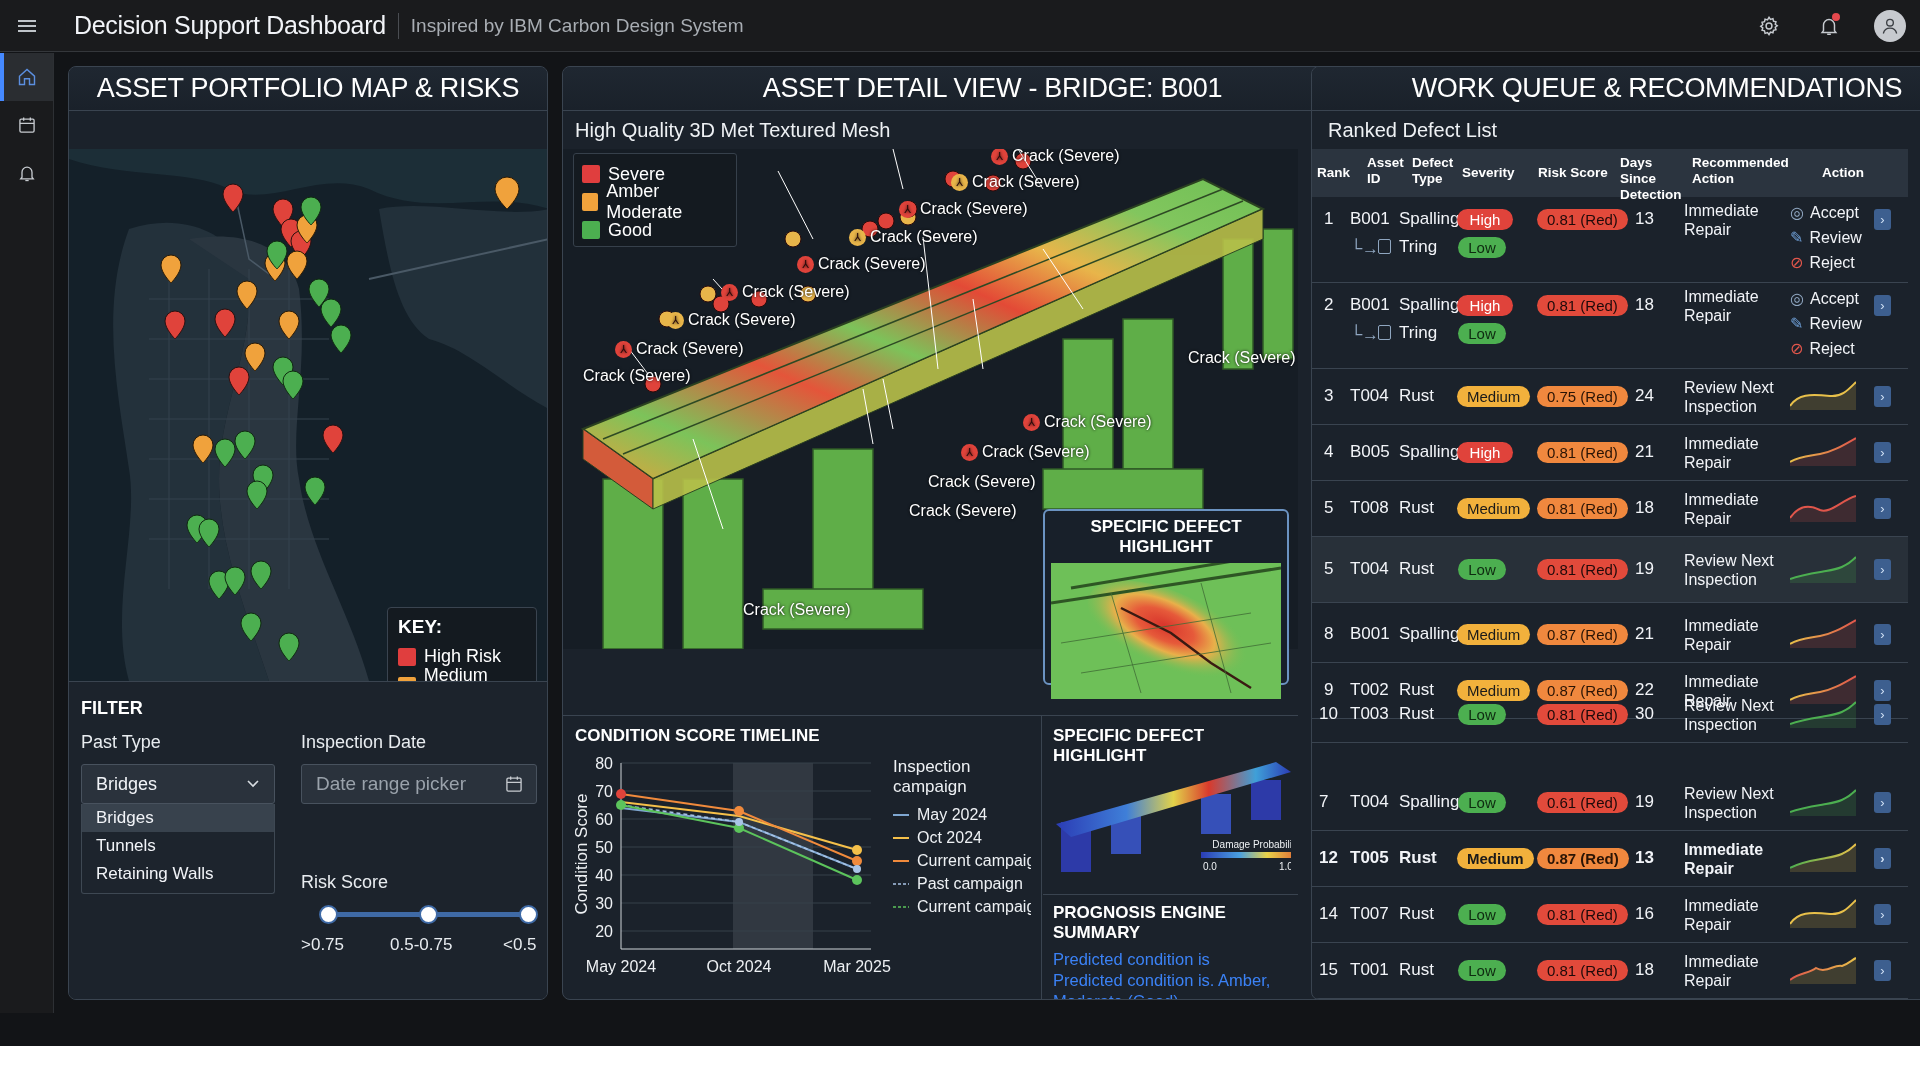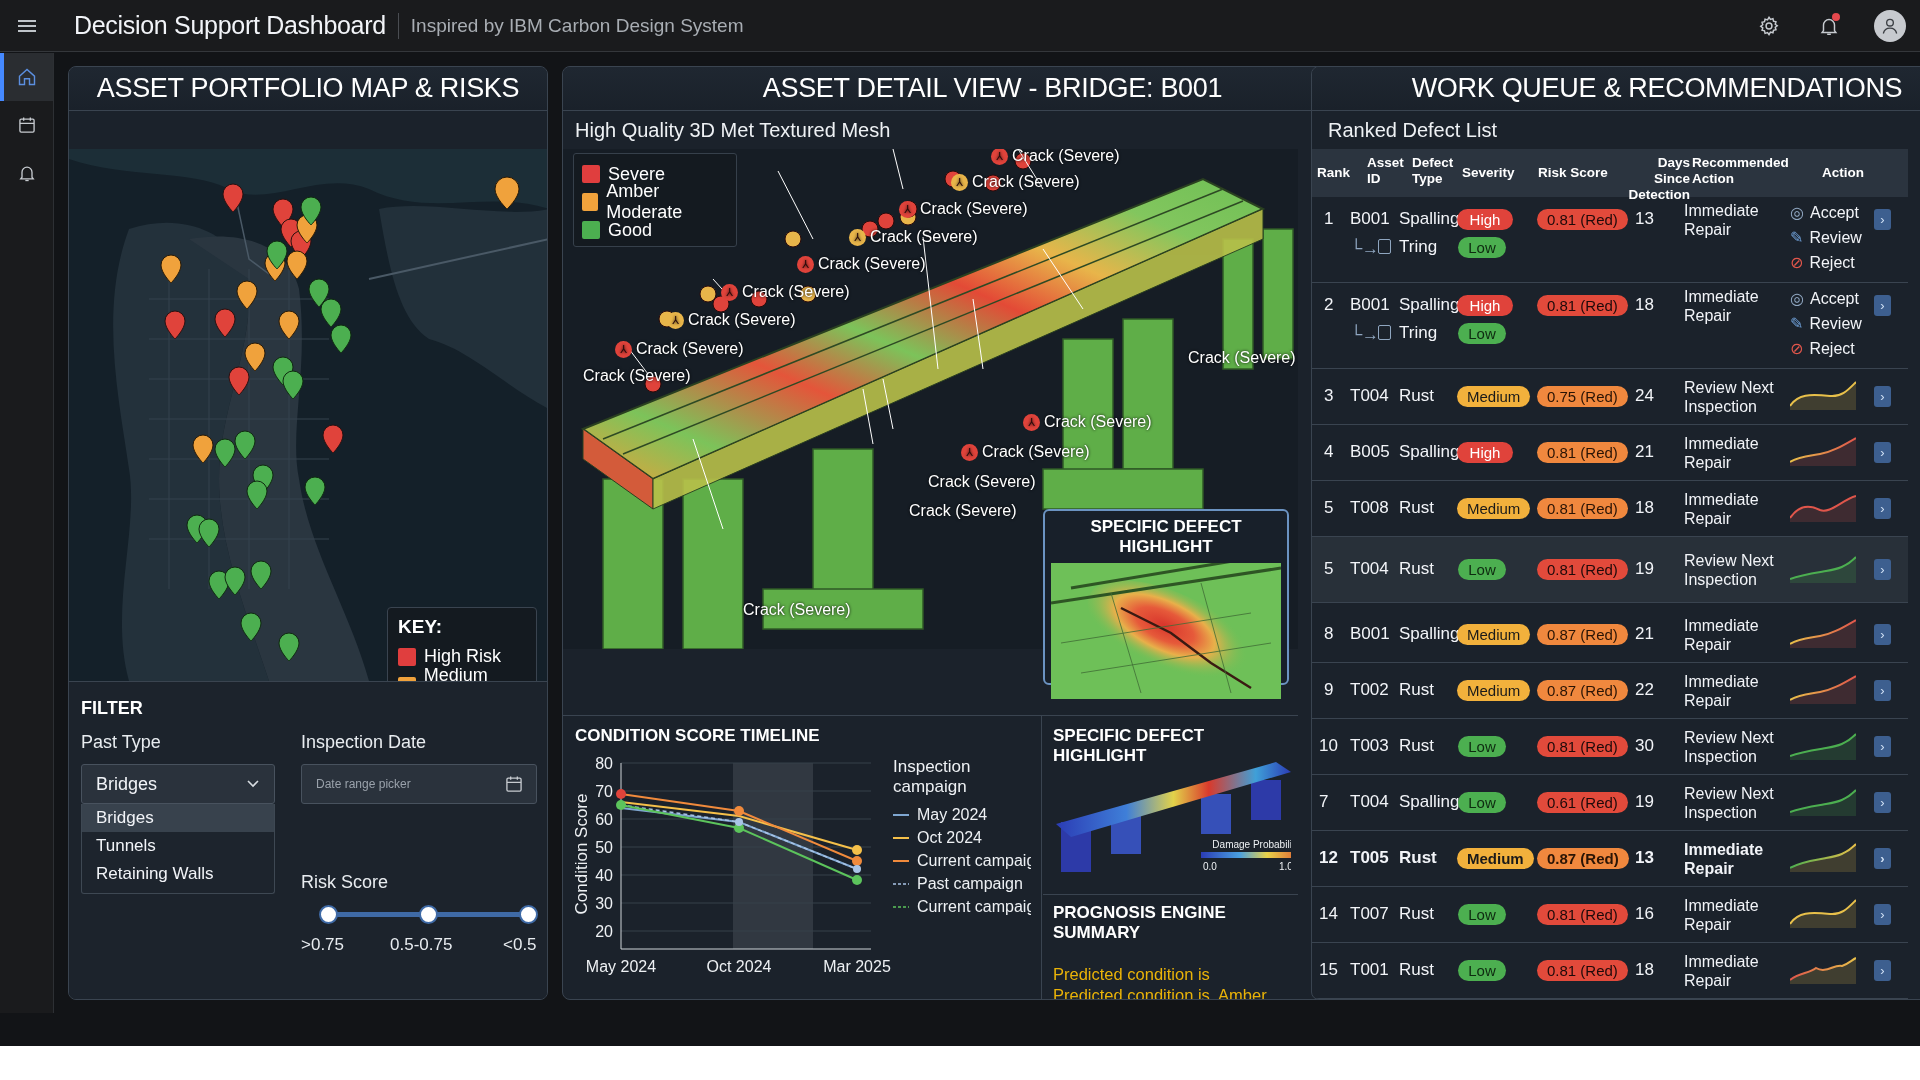--- a/index.html
+++ b/index.html
@@ -32,39 +32,39 @@
 .key-title{font-size:19px;font-weight:bold;color:#fff;margin-bottom:4px}
 .key-row{display:flex;align-items:center;gap:8px;font-size:18px;color:#fff;height:29px}
 .sw{width:18px;height:18px;border-radius:2px}
 .filter{position:absolute;left:0;top:614px;width:480px;height:320px;background:#1c232c;border-top:1px solid #3a4450;padding:0 12px}
 .filter-title{font-size:18px;font-weight:bold;margin-top:16px;color:#fff}
 .f-label{position:absolute;font-size:18px;color:#e8ecf0}
 .select{position:absolute;left:12px;top:82px;width:194px;height:40px;background:#2a323c;border:1px solid #48525e;border-radius:3px;display:flex;align-items:center;justify-content:space-between;padding:0 14px;font-size:18px;color:#f2f4f8;cursor:pointer}
 .dropdown{position:absolute;left:12px;top:122px;width:194px;height:90px;background:#1d242d;border:1px solid #3e4853;border-top:none;border-radius:0 0 3px 3px}
 .dd-item{height:28px;line-height:28px;padding-left:14px;font-size:17px;color:#f2f4f8;cursor:pointer}
 .dd-item.sel{background:#38424d}
-.datebox{position:absolute;left:232px;top:82px;width:236px;height:40px;background:#2a323c;border:1px solid #48525e;border-radius:3px;display:flex;align-items:center;justify-content:space-between;padding:0 12px 0 14px;font-size:12px;color:#9aa2ab;cursor:text}
+.datebox{position:absolute;left:232px;top:82px;width:236px;height:40px;background:#2a323c;border:1px solid #48525e;border-radius:3px;display:flex;align-items:center;justify-content:space-between;padding:0 12px 0 14px;font-size:19px;color:#9aa2ab;cursor:text}
 .slider{position:absolute;left:250px;top:222px;width:200px;height:20px}
 .slider-track{position:absolute;left:10px;top:8px;width:200px;height:5px;background:#3f6aa6;border-radius:3px}
 .thumb{position:absolute;top:1px;width:19px;height:19px;border-radius:50%;background:#fff;border:2px solid #3f6aa6;cursor:grab}
 .sl-label{position:absolute;top:253px;font-size:17px;color:#e8ecf0}
 
 .mesh{position:absolute;left:0;top:82px;width:735px;height:500px;background:#161d25;overflow:hidden}
 .legend3d{position:absolute;left:10px;top:4px;width:164px;height:94px;background:#141a20;border:1px solid #36404b;border-radius:3px;padding:6px 8px}
 .legend3d .key-row{height:28px;font-size:18px}
 .crack-label{position:absolute;font-size:16px;color:#fff;white-space:nowrap;display:flex;align-items:center;gap:4px;text-shadow:0 0 3px #000}
 .crack-dot{width:17px;height:17px;border-radius:50%;display:inline-flex;align-items:center;justify-content:center;font-size:11px;color:#2a0a0a}
 .highlight{position:absolute;left:480px;top:442px;width:246px;height:176px;background:#18202a;border:2px solid #6b93c2;border-radius:6px;padding:6px;z-index:3}
 .hl-title{font-size:17px;font-weight:bold;color:#fff;text-align:center;margin-bottom:6px}
 .bottom-row{position:absolute;left:0;top:648px;width:735px;height:286px;border-top:1px solid #3a4450}
 .timeline{position:absolute;left:0;top:0;width:479px;height:286px;border-right:1px solid #3a4450;padding:10px 12px}
 .sec-title{font-size:17px;font-weight:bold;color:#fff}
 .right-col{position:absolute;left:480px;top:0;width:255px;height:286px}
 .prog{position:absolute;left:0;top:178px;width:255px;height:108px;border-top:1px solid #3a4450;padding:8px 10px}
-.prog-text{font-size:16.5px;color:#eab308;line-height:21px;margin-top:21px}
+.prog-text{font-size:16.5px;color:#3b82f6;line-height:21px;margin-top:6px}
 
 .tbl-head{position:absolute;left:0;top:82px;width:596px;height:48px;background:#2b343f;font-size:13.5px;font-weight:bold;color:#fff}
 .th{position:absolute;top:6px;line-height:16px}
 .trow{position:absolute;left:0;width:596px;border-bottom:1px solid #3a4450;font-size:17px;color:#f2f4f8;cursor:pointer}
 .trow.hl{background:#283039}
 .cell{position:absolute;white-space:nowrap}
 .pill{position:absolute;height:21px;line-height:21px;border-radius:11px;font-size:15px;text-align:center;padding:0 10px}
 .pill.High{background:#e0433b;color:#fff}
 .pill.Medium{background:#f2b13c;color:#1a1a1a}
 .pill.Low{background:#4caf50;color:#0e2b10}
@@ -511,21 +511,21 @@
 
   <div class="panel" id="p3">
     <div class="panel-title">WORK QUEUE &amp; RECOMMENDATIONS</div>
     <div class="panel-sub" style="padding-left:16px">Ranked Defect List</div>
     <div class="tbl-head">
       <div class="th" style="left:5px;top:16px">Rank</div>
       <div class="th" style="left:55px;width:40px">Asset ID</div>
       <div class="th" style="left:100px;width:44px">Defect Type</div>
       <div class="th" style="left:150px;top:16px">Severity</div>
       <div class="th" style="left:226px;top:16px">Risk Score</div>
-      <div class="th" style="left:308px;width:70px;text-align:right">Days Since Detection</div>
+      <div class="th" style="left:308px;width:70px;text-align:left">Days Since Detection</div>
       <div class="th" style="left:380px;width:92px">Recommended Action</div>
       <div class="th" style="left:510px;top:16px">Action</div>
     </div>
     <div id="rows">
         <div class="trow" style="top: 130px; height: 86px;">
           <span class="cell" style="left:12px;top:12px">1</span>
           <span class="cell" style="left:38px;top:12px">B001</span>
           <span class="cell" style="left:87px;top:12px">Spalling</span>
           <span class="pill High" style="left:145px;top:12px;min-width:56px">High</span>
           <span class="pill risk" style="left:225px;top:12px">0.81 (Red)</span>
@@ -728,21 +728,21 @@
                 <stop offset="1" stop-color="#e0564b"></stop>
               </linearGradient>
             </defs>
             <path d="M0 26 C10 20 20 20 30 18 C42 16 52 10 66 2 L66 30 L0 30Z" fill="#e0564b" opacity="0.18"></path>
             <path d="M0 26 C10 20 20 20 30 18 C42 16 52 10 66 2" stroke="url(#sg7)" stroke-width="2" fill="none"></path>
           </svg>
           <div class="act-btn" style="top:17px">
             <span>›</span>
           </div>
         </div>
-        <div class="trow" style="top: 652px; height: 56px;">
+        <div class="trow" style="top: 620px; height: 56px;">
           <span class="cell" style="left:7px;top:17px">10</span>
           <span class="cell" style="left:38px;top:17px">T003</span>
           <span class="cell" style="left:87px;top:17px">Rust</span>
           <span class="pill Low" style="left:146px;top:17px;min-width:48px">Low</span>
           <span class="pill risk" style="left:225px;top:17px">0.81 (Red)</span>
           <span class="cell" style="left:323px;top:17px">30</span>
           <div class="rec" style="top:9px">
             <div>Review Next</div>
             <div>Inspection</div>
           </div>

